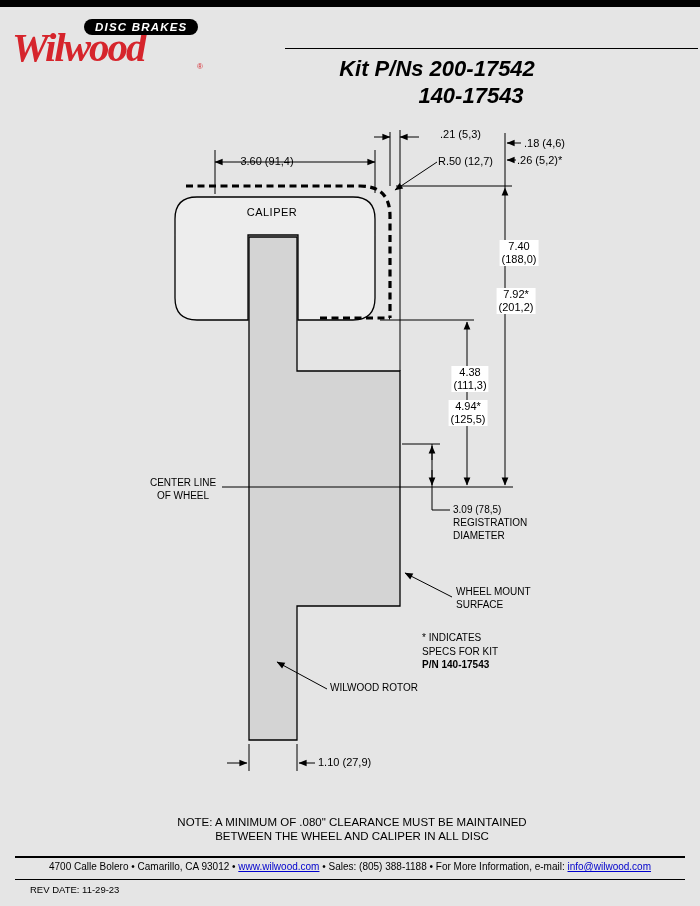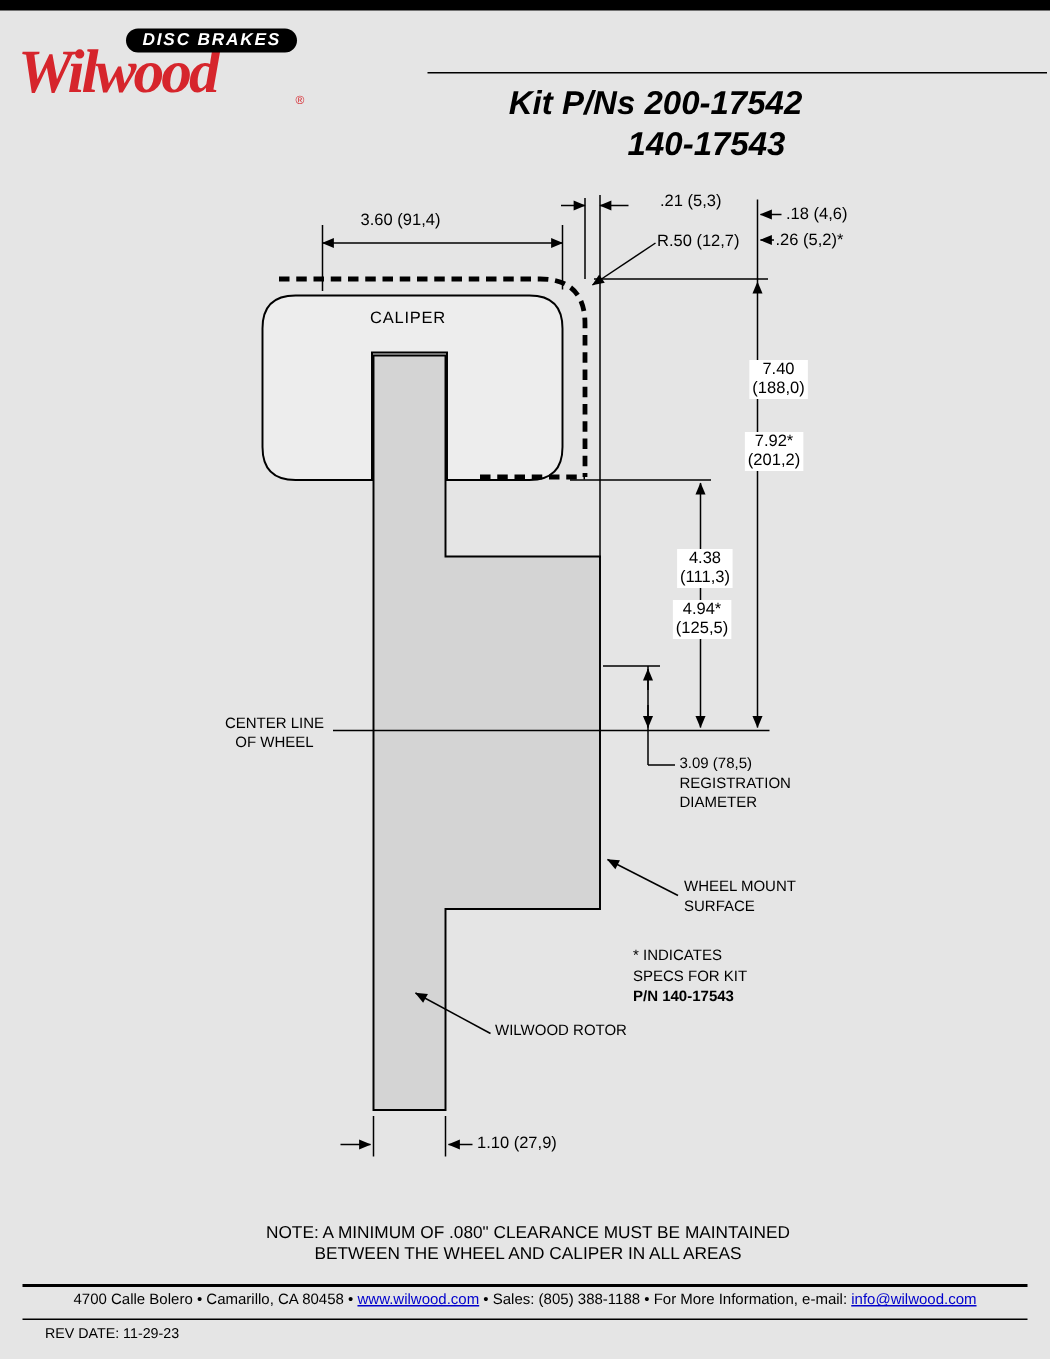--- a/index.html
+++ b/index.html
@@ -106,21 +106,21 @@
 
       <line x1="249" y1="744" x2="249" y2="771"></line>
       <line x1="297" y1="744" x2="297" y2="771"></line>
       <line x1="227" y1="763" x2="247" y2="763" marker-end="url(#arr)"></line>
       <line x1="315" y1="763" x2="299" y2="763" marker-end="url(#arr)"></line>
     </g>
   </svg>
 
   <div class="abs ctr caliper-lbl">CALIPER</div>
 
-  <div class="abs ctr dim" style="left:267px;top:141px;">3.60 (91,4)</div>
+  <div class="abs ctr dim" style="left:267px;top:155px;">3.60 (91,4)</div>
 
   <div class="abs dim" style="left:440px;top:128px;">.21 (5,3)</div>
 
   <div class="abs dim" style="left:438px;top:155px;">R.50 (12,7)</div>
 
   <div class="abs dim" style="left:524px;top:137px;">.18 (4,6)</div>
 
   <div class="abs dim" style="left:517px;top:154px;">.26 (5,2)*</div>
 
   <div class="abs ctr dim2" style="left:519px;top:240px;">
@@ -164,21 +164,21 @@
     <div>SPECS FOR KIT</div>
     <div style="font-weight:bold;">P/N 140-17543</div>
   </div>
 
   <div class="abs lbl" style="left:330px;top:682px;">WILWOOD ROTOR</div>
 
   <div class="abs dim" style="left:318px;top:756px;">1.10 (27,9)</div>
 
   <div class="abs ctr note">
     <div>NOTE: A MINIMUM OF .080" CLEARANCE MUST BE MAINTAINED</div>
-    <div>BETWEEN THE WHEEL AND CALIPER IN ALL AREAS</div>
+    <div>BETWEEN THE WHEEL AND CALIPER IN ALL DISC</div>
   </div>
 
   <div class="abs frule1"></div>
-  <div class="abs ctr ftext"><span>4700 Calle Bolero • Camarillo, CA 80458 • </span><span class="flink">www.wilwood.com</span><span> • Sales: (805) 388-1188 • For More Information, e-mail: </span><span class="flink">info@wilwood.com</span></div>
+  <div class="abs ctr ftext"><span>4700 Calle Bolero • Camarillo, CA 93012 • </span><span class="flink">www.wilwood.com</span><span> • Sales: (805) 388-1188 • For More Information, e-mail: </span><span class="flink">info@wilwood.com</span></div>
   <div class="abs frule2"></div>
   <div class="abs rev">REV DATE:  11-29-23</div>
 
 </div>
 
 </body></html>

